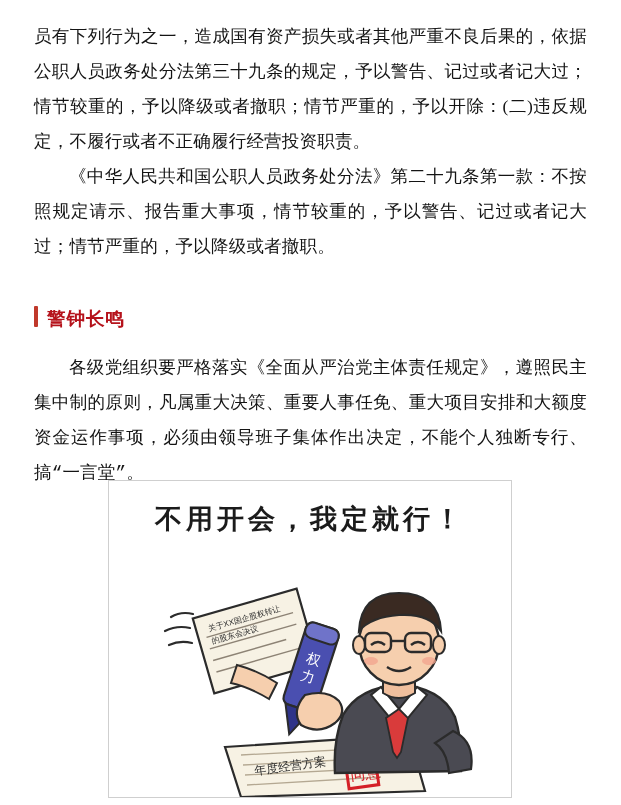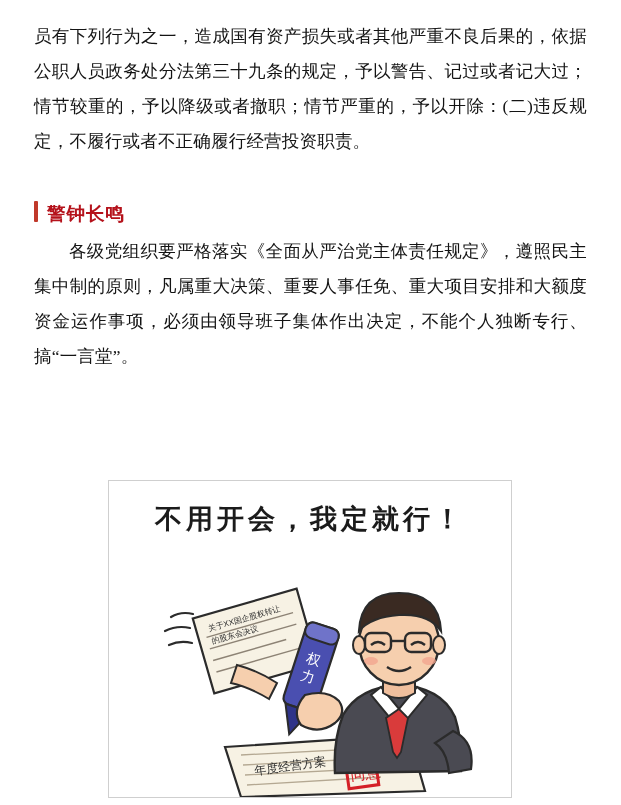--- a/index.html
+++ b/index.html
@@ -32,39 +32,40 @@
     color: #141414;
   }
   .p-first {
     padding-top: 7px;
   }
   .indent {
     text-indent: 2em;
   }
   .section-head {
     margin-top: 42px;
-    margin-bottom: 8px;
+    margin-bottom: 20px;
     display: flex;
     gap: 9px;
   }
   .section-bar {
     width: 4px;
     height: 21px;
     background: #c0392b;
     display: inline-block;
     border-radius: 1px;
   }
   .section-title {
     font-family: "Liberation Sans", "DejaVu Sans", sans-serif;
     font-size: 18.5px;
     font-weight: bold;
     color: #b5121b;
     letter-spacing: 1px;
   }
   .after-head {
+    font-family: Liberation Mono, monospace;
   }
 
   
   .figure {
     position: absolute;
     left: 108px;
     top: 480px;
     width: 404px;
     height: 318px;
     border: 1px solid #cfcfcf;
@@ -90,20 +91,21 @@
     left: 0;
   }
 </style>
 </head>
 <body>
 
 <div class="page">
 
   <p class="body-text p-first">员有下列行为之一，造成国有资产损失或者其他严重不良后果的，依据公职人员政务处分法第三十九条的规定，予以警告、记过或者记大过；情节较重的，予以降级或者撤职；情节严重的，予以开除：(二)违反规定，不履行或者不正确履行经营投资职责。</p>
 
+  <p class="body-text indent">《中华人民共和国公职人员政务处分法》第二十九条第一款：不按照规定请示、报告重大事项，情节较重的，予以警告、记过或者记大过；情节严重的，予以降级或者撤职。</p>
 
   <div class="section-head">
     <span class="section-bar"></span>
     <span class="section-title">警钟长鸣</span>
   </div>
 
   <p class="body-text indent after-head">各级党组织要严格落实《全面从严治党主体责任规定》，遵照民主集中制的原则，凡属重大决策、重要人事任免、重大项目安排和大额度资金运作事项，必须由领导班子集体作出决定，不能个人独断专行、搞“一言堂”。</p>
 
   <div class="figure">
     <div class="fig-title">不用开会，我定就行！</div>

